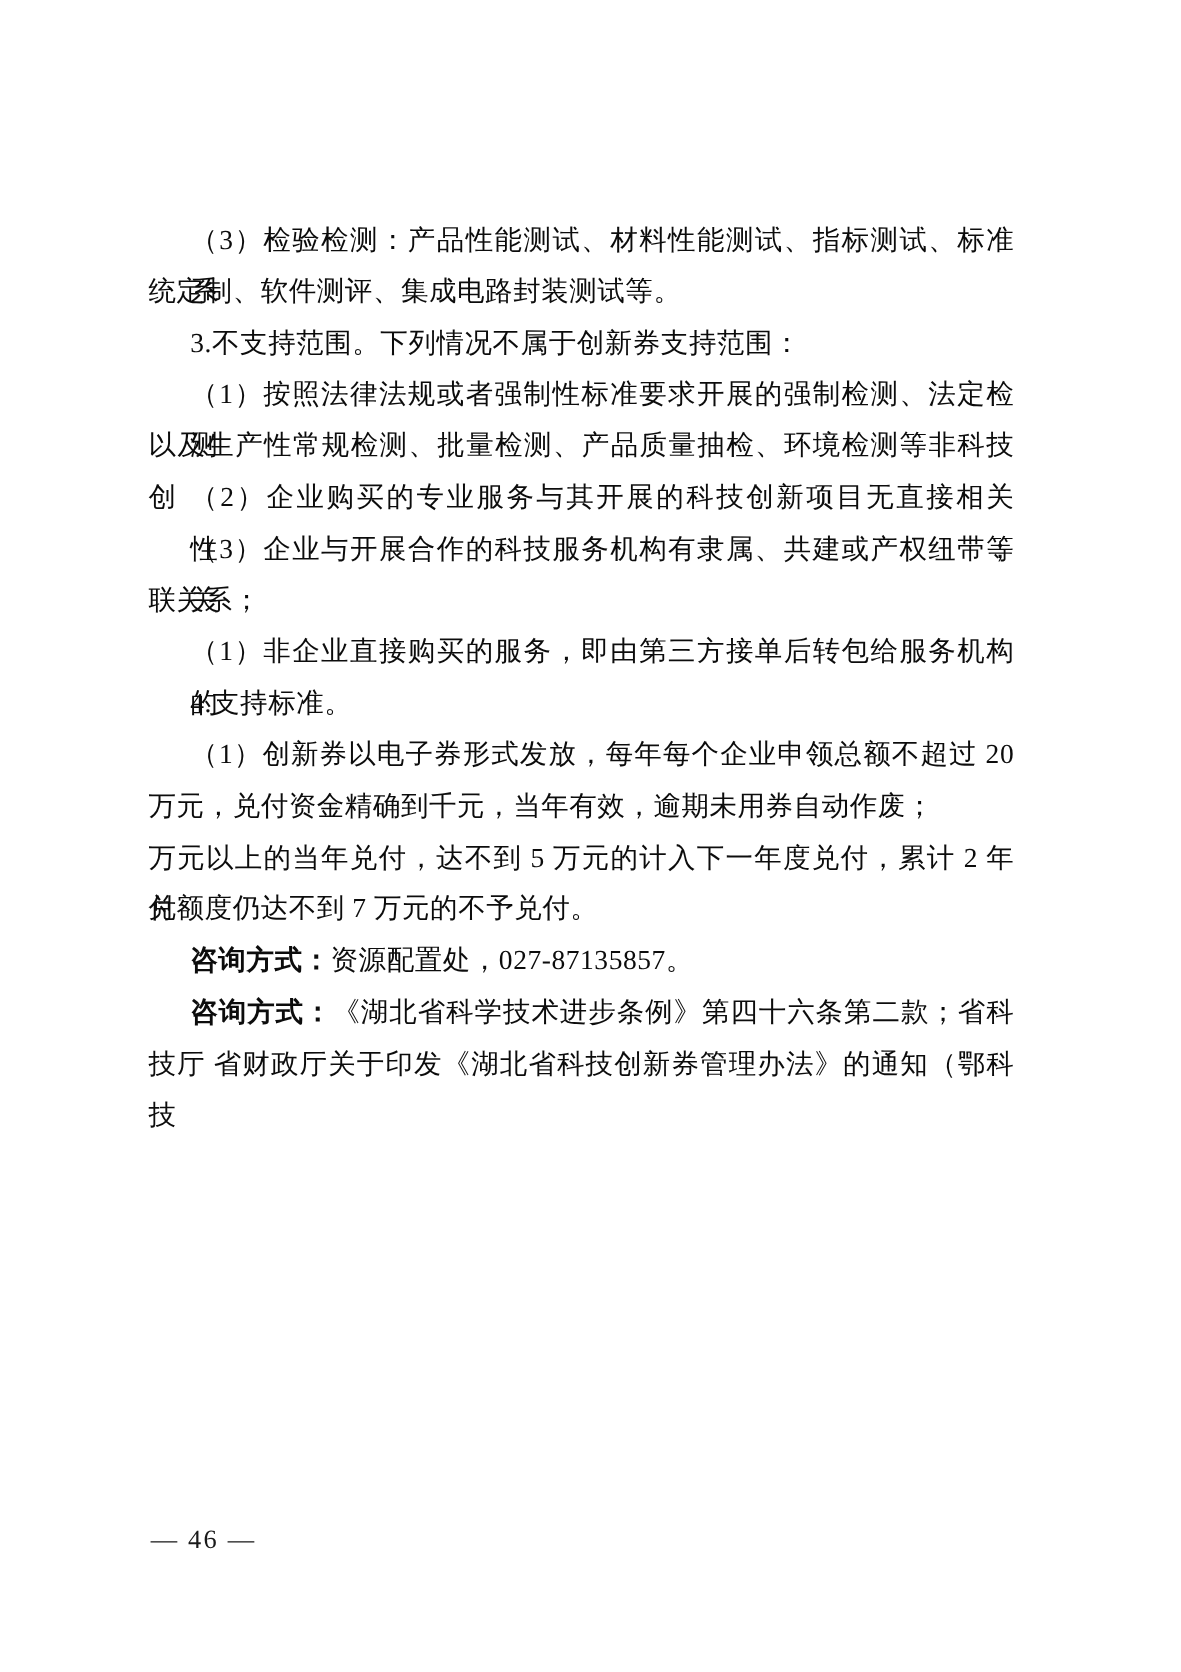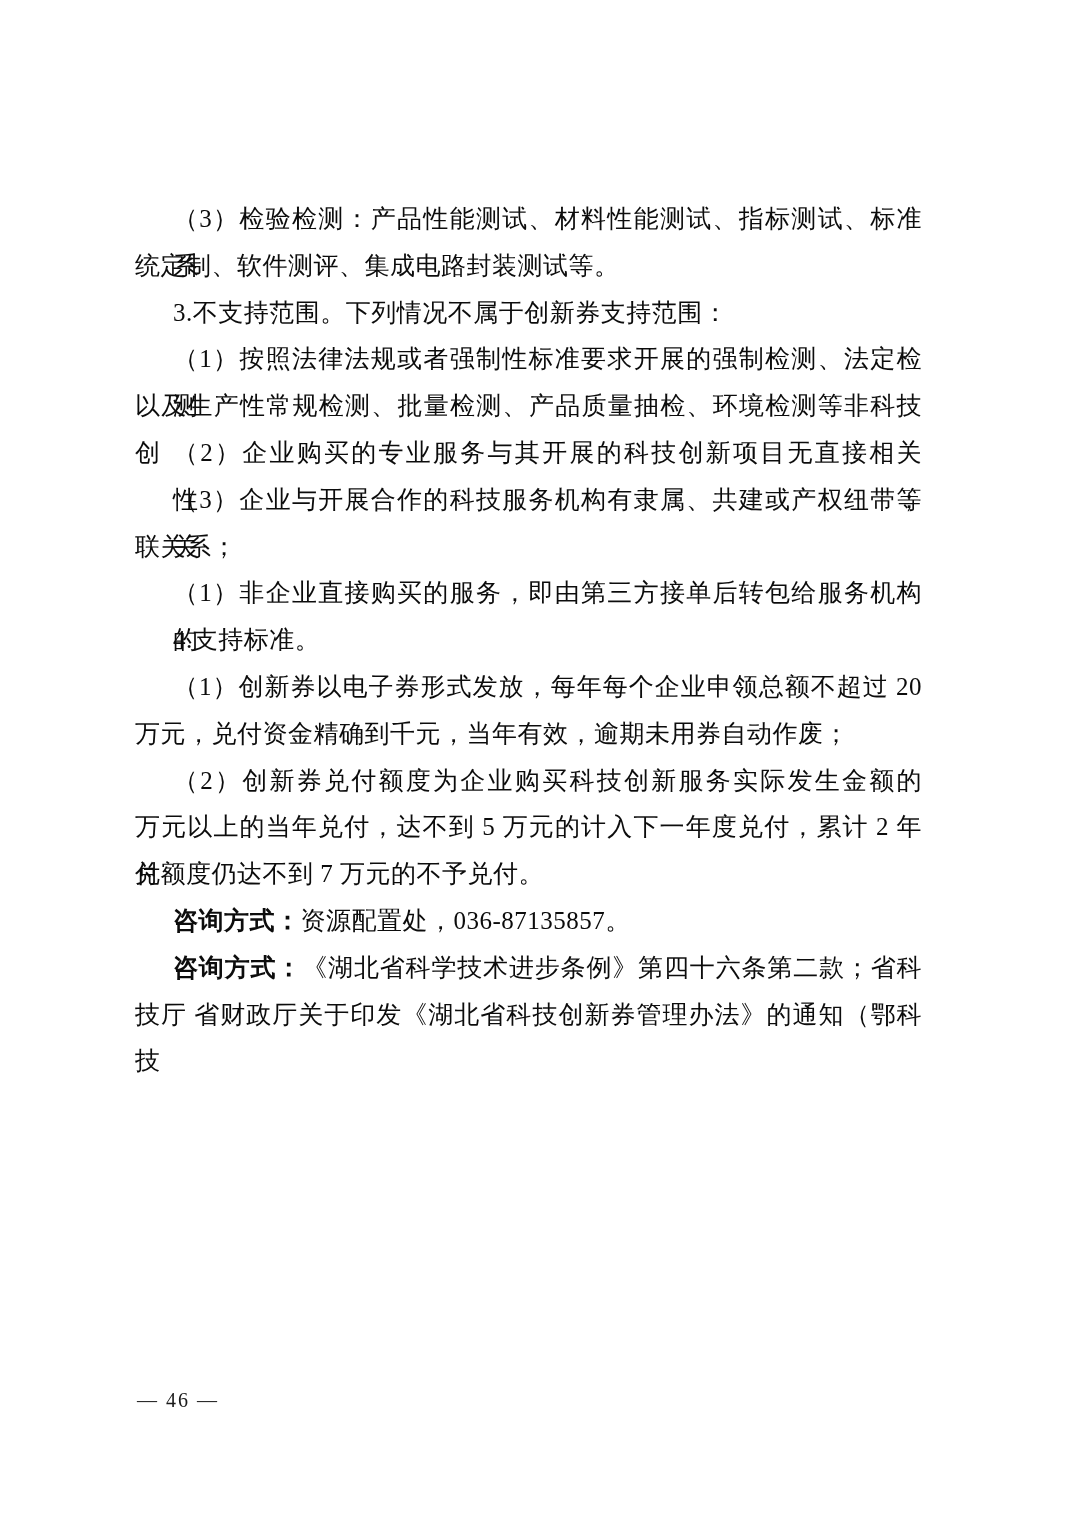--- a/index.html
+++ b/index.html
@@ -38,21 +38,21 @@
     padding-left: 38px;
   }
   .b {
     font-weight: 700;
     text-align: center;
   }
   .pagenum {
     position: absolute;
     left: 137px;
     top: 1385px;
-    font-size: 20px;
+    font-size: 24px;
     line-height: 30px;
     letter-spacing: 2px;
     color: #1a1a1a;
   }
 </style>
 </head>
 <body>
 
 <div class="page">
   <main class="content">
@@ -61,25 +61,24 @@
     <div class="line indent">3.不支持范围。下列情况不属于创新券支持范围：</div>
     <div class="line indent just">（1）按照法律法规或者强制性标准要求开展的强制检测、法定检测</div>
     <div class="line just">以及生产性常规检测、批量检测、产品质量抽检、环境检测等非科技创</div>
     <div class="line indent just">（2）企业购买的专业服务与其开展的科技创新项目无直接相关性；</div>
     <div class="line indent just">（3）企业与开展合作的科技服务机构有隶属、共建或产权纽带等关</div>
     <div class="line">联关系；</div>
     <div class="line indent just">（1）非企业直接购买的服务，即由第三方接单后转包给服务机构的</div>
     <div class="line indent">4.支持标准。</div>
     <div class="line indent just">（1）创新券以电子券形式发放，每年每个企业申领总额不超过 20</div>
     <div class="line">万元，兑付资金精确到千元，当年有效，逾期未用券自动作废；</div>
-    <div class="line indent just">（2）创新券兑付额度为企业购买科技创新服务实际发生金额的</div>
     <div class="line just">万元以上的当年兑付，达不到 5 万元的计入下一年度兑付，累计 2 年兑</div>
     <div class="line">付额度仍达不到 7 万元的不予兑付。</div>
     <div class="line indent">
-      <span class="b">咨询方式：</span><span>资源配置处，036-87135857。</span>
+      <span class="b">咨询方式：</span><span>资源配置处，027-87135857。</span>
     </div>
     <div class="line indent just">
       <span class="b">咨询方式：</span><span>《湖北省科学技术进步条例》第四十六条第二款；省科</span>
     </div>
     <div class="line just">技厅 省财政厅关于印发《湖北省科技创新券管理办法》的通知（鄂科技</div>
   </main>
   <footer class="pagenum">— 46 —</footer>
 </div>
 
 </body></html>

